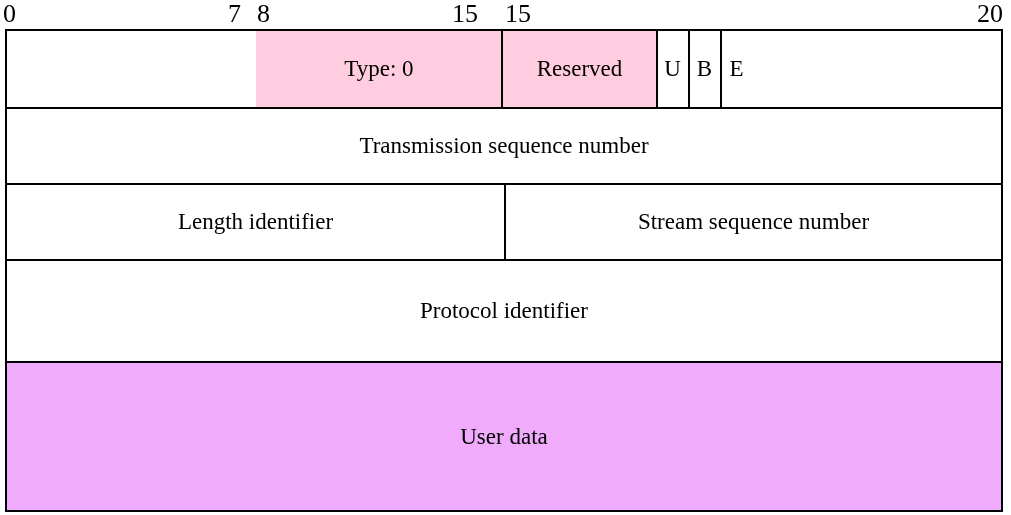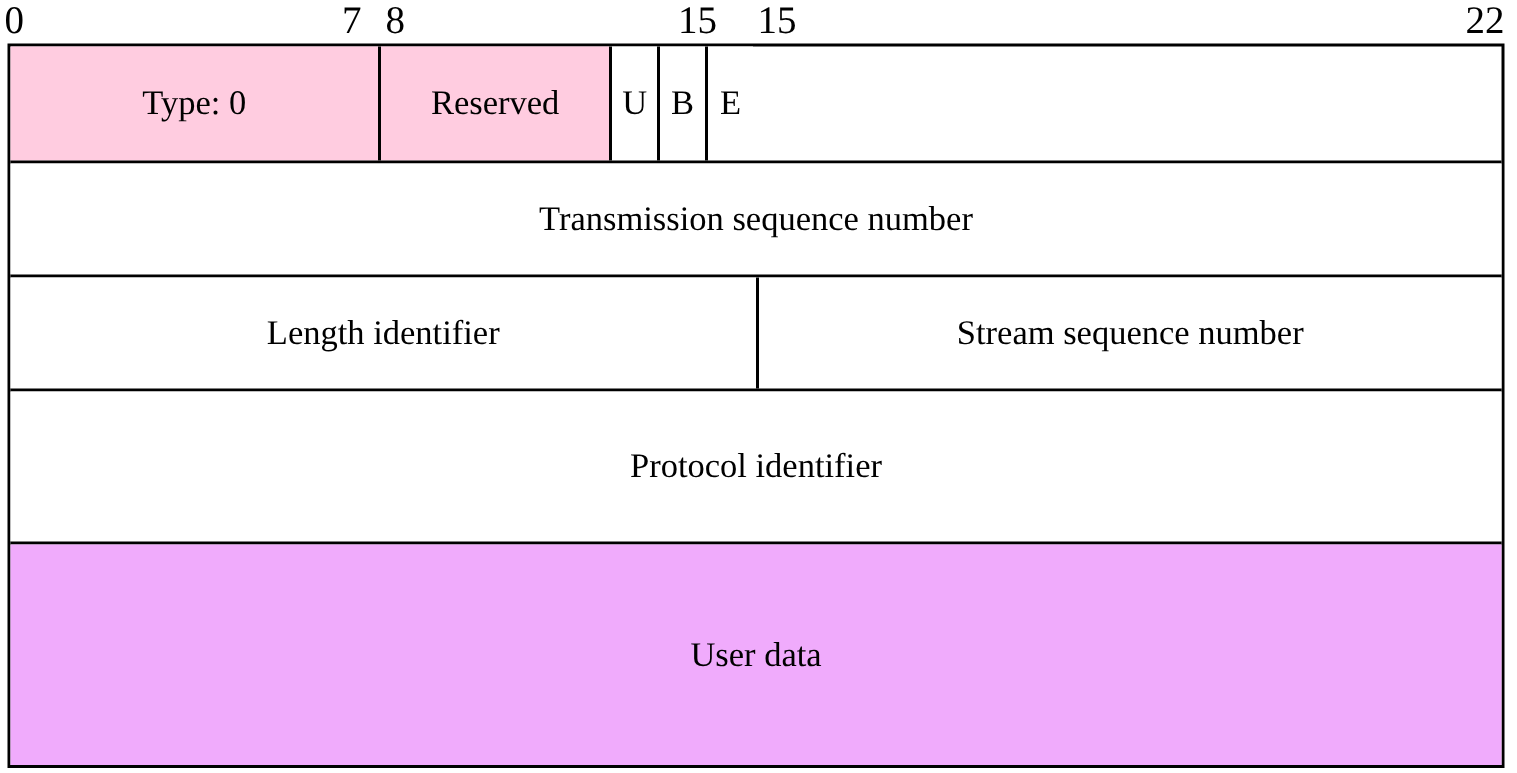--- a/index.html
+++ b/index.html
@@ -41,20 +41,21 @@
     height: 483px;
     box-sizing: border-box;
     border: 2px solid #000000;
     display: flex;
     flex-direction: column;
   }
   .row {
     display: flex;
     flex-direction: row;
     box-sizing: border-box;
+    justify-content: center;
   }
   .row + .row { border-top: 2px solid #000000; }
   .row-1 { height: 76px; }
   .row-2 { height: 76px; }
   .row-3 { height: 76px; }
   .row-4 { height: 102px; }
   .row-5 { flex: 1; }
 
   .cell {
     box-sizing: border-box;
@@ -82,21 +83,21 @@
 <body>
 
 <div class="stage">
 
   <div>
     <span class="bit-label bl-0">0</span>
     <span class="bit-label bl-7">7</span>
     <span class="bit-label bl-8">8</span>
     <span class="bit-label bl-15">15</span>
     <span class="bit-label bl-16">15</span>
-    <span class="bit-label bl-31">22</span>
+    <span class="bit-label bl-31">20</span>
   </div>
 
   <div class="packet">
 
     <div class="row row-1">
       <div class="cell bg-pink w-8">Type: 0</div>
       <div class="cell bg-pink w-5">Reserved</div>
       <div class="cell bg-white w-1">U</div>
       <div class="cell bg-white w-1">B</div>
       <div class="cell bg-white w-1">E</div>

